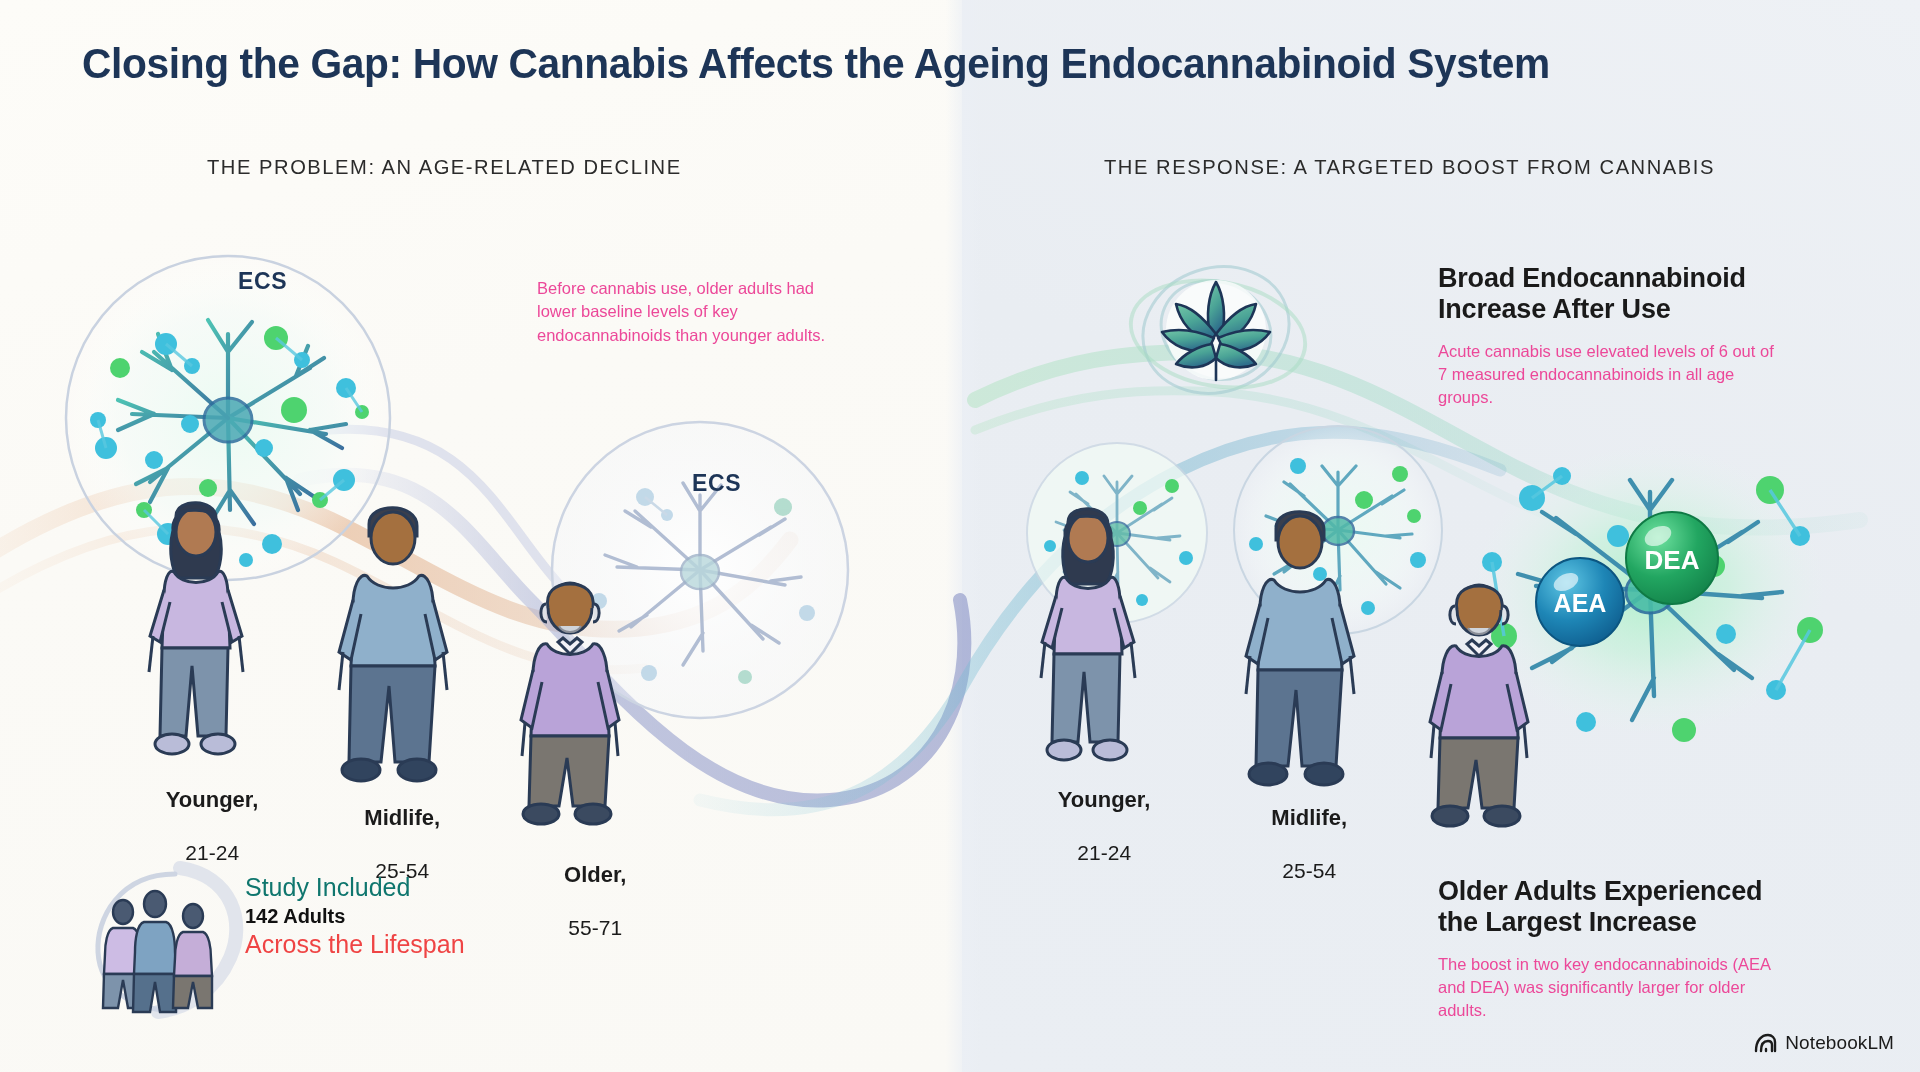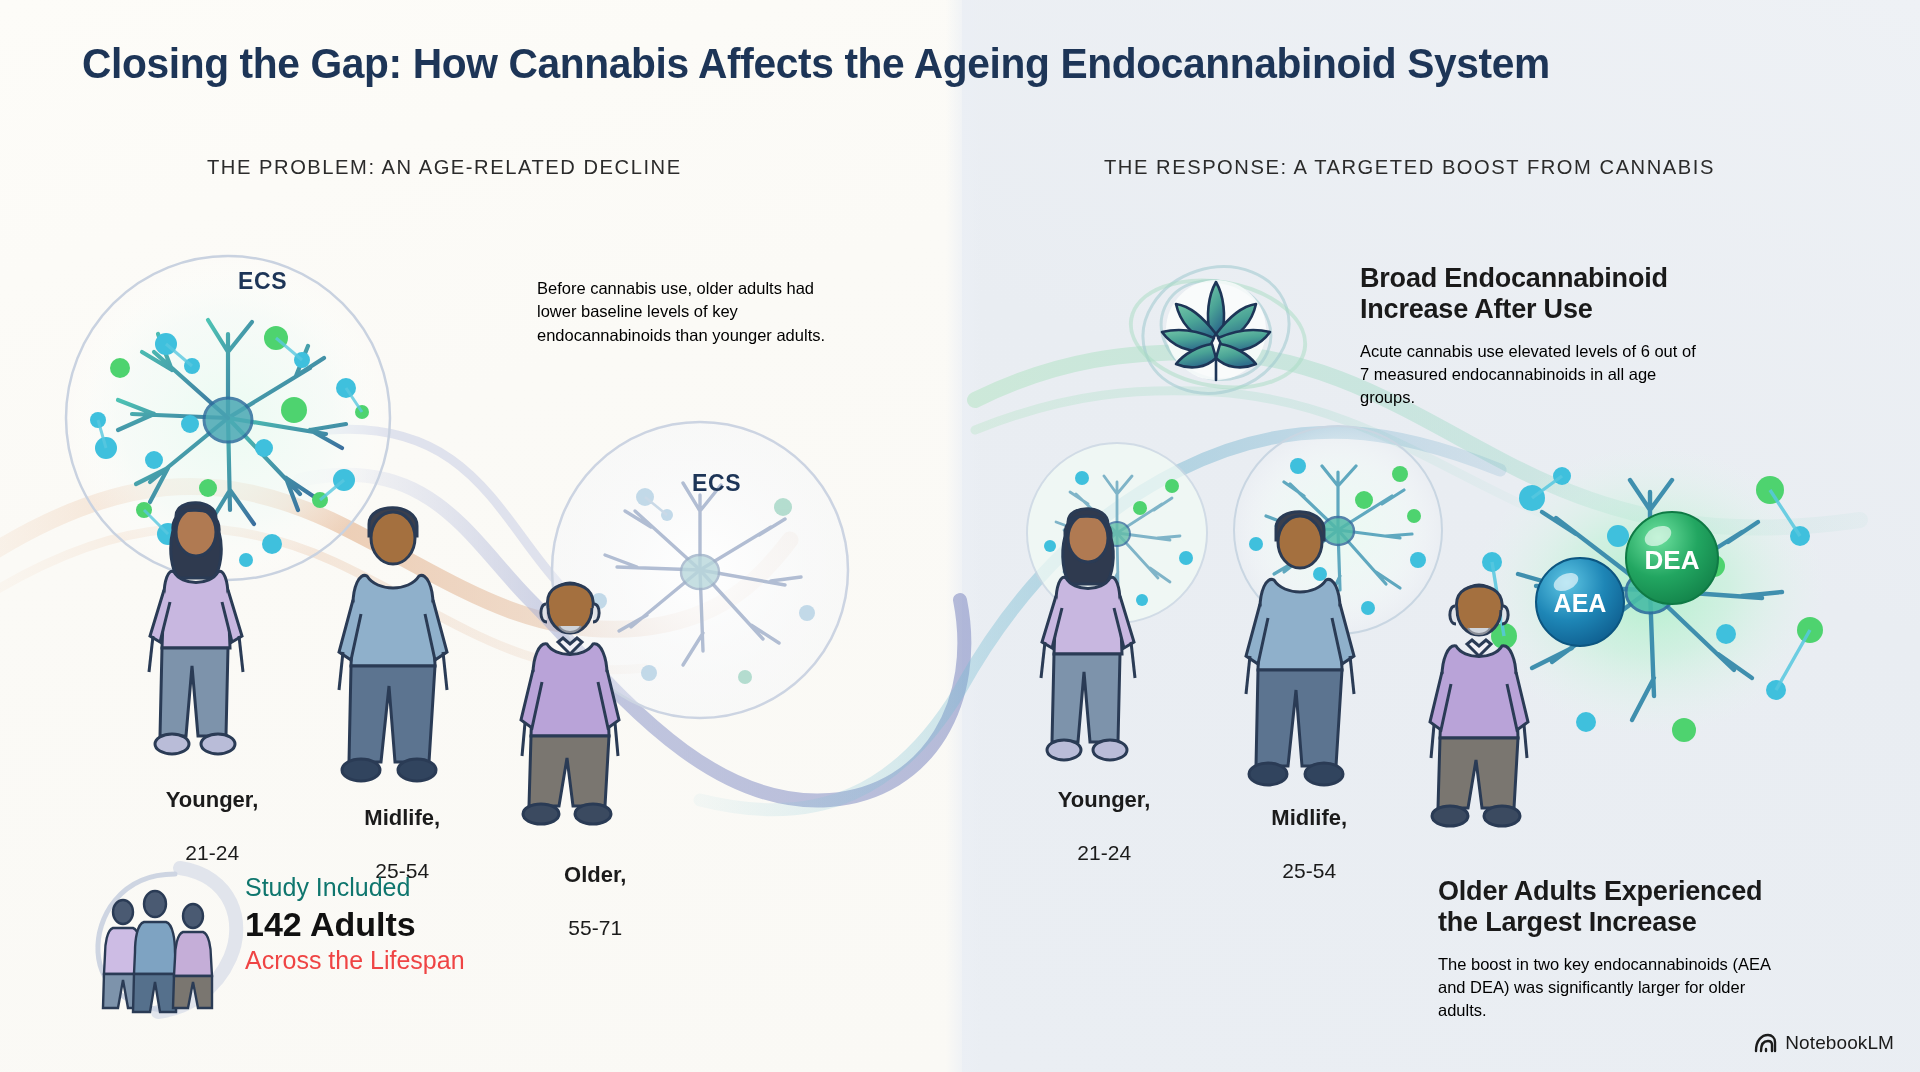--- a/index.html
+++ b/index.html
@@ -33,36 +33,36 @@
     position:absolute;font-size:21px;color:#2b2b2b;letter-spacing:1.6px;
     font-family:"Liberation Sans Narrow","Liberation Sans",sans-serif;
     transform:scaleX(.96);transform-origin:left center;white-space:nowrap;
   }
   #sec-left{left:207px;top:155px;}
   #sec-right{left:1104px;top:155px;}
 
   
   .blk{position:absolute;}
   .blk h3{margin:0;font-size:27px;font-weight:bold;color:#1a1a1a;line-height:1.16;letter-spacing:-.2px;}
-  .blk p{margin:14px 0 0 0;font-size:16.5px;color:#000000;line-height:1.42;}
+  .blk p{margin:14px 0 0 0;font-size:16.5px;color:#ec4899;line-height:1.42;}
 
   #blk-left-top{left:537px;top:263px;width:312px;}
-  #blk-right-top{left:1360px;top:263px;width:345px;}
+  #blk-right-top{left:1438px;top:263px;width:345px;}
   #blk-right-bot{left:1438px;top:876px;width:355px;}
 
   
   .person{position:absolute;}
   .p-label{position:absolute;text-align:center;font-size:22px;font-weight:bold;
     color:#1b1b1b;line-height:1.22;white-space:pre;}
   .p-label .sub{font-weight:normal;font-size:21px;}
 
   
   #stat-block{position:absolute;left:245px;top:873px;width:280px;}
   #stat-block .l1{font-size:25px;color:#0f766e;line-height:1.18;}
-  #stat-block .l2{font-size:34px;font-weight:bold;color:#111;line-height:1.2;margin-top:1px;}
+  #stat-block .l2{font-size:20px;font-weight:bold;color:#111;line-height:1.2;margin-top:1px;}
   #stat-block .l3{font-size:25px;color:#ef4444;line-height:1.2;margin-top:1px;}
 
   
   .ecs-label{position:absolute;font-size:23px;font-weight:bold;color:#1d3557;letter-spacing:.6px;}
 
   
   #watermark{position:absolute;right:26px;bottom:18px;display:flex;align-items:flex-start;gap:8px;}
   #watermark .wm-text{font-size:19px;color:#1b1b1b;letter-spacing:.1px;}
 
   svg{display:block;overflow:visible;}

